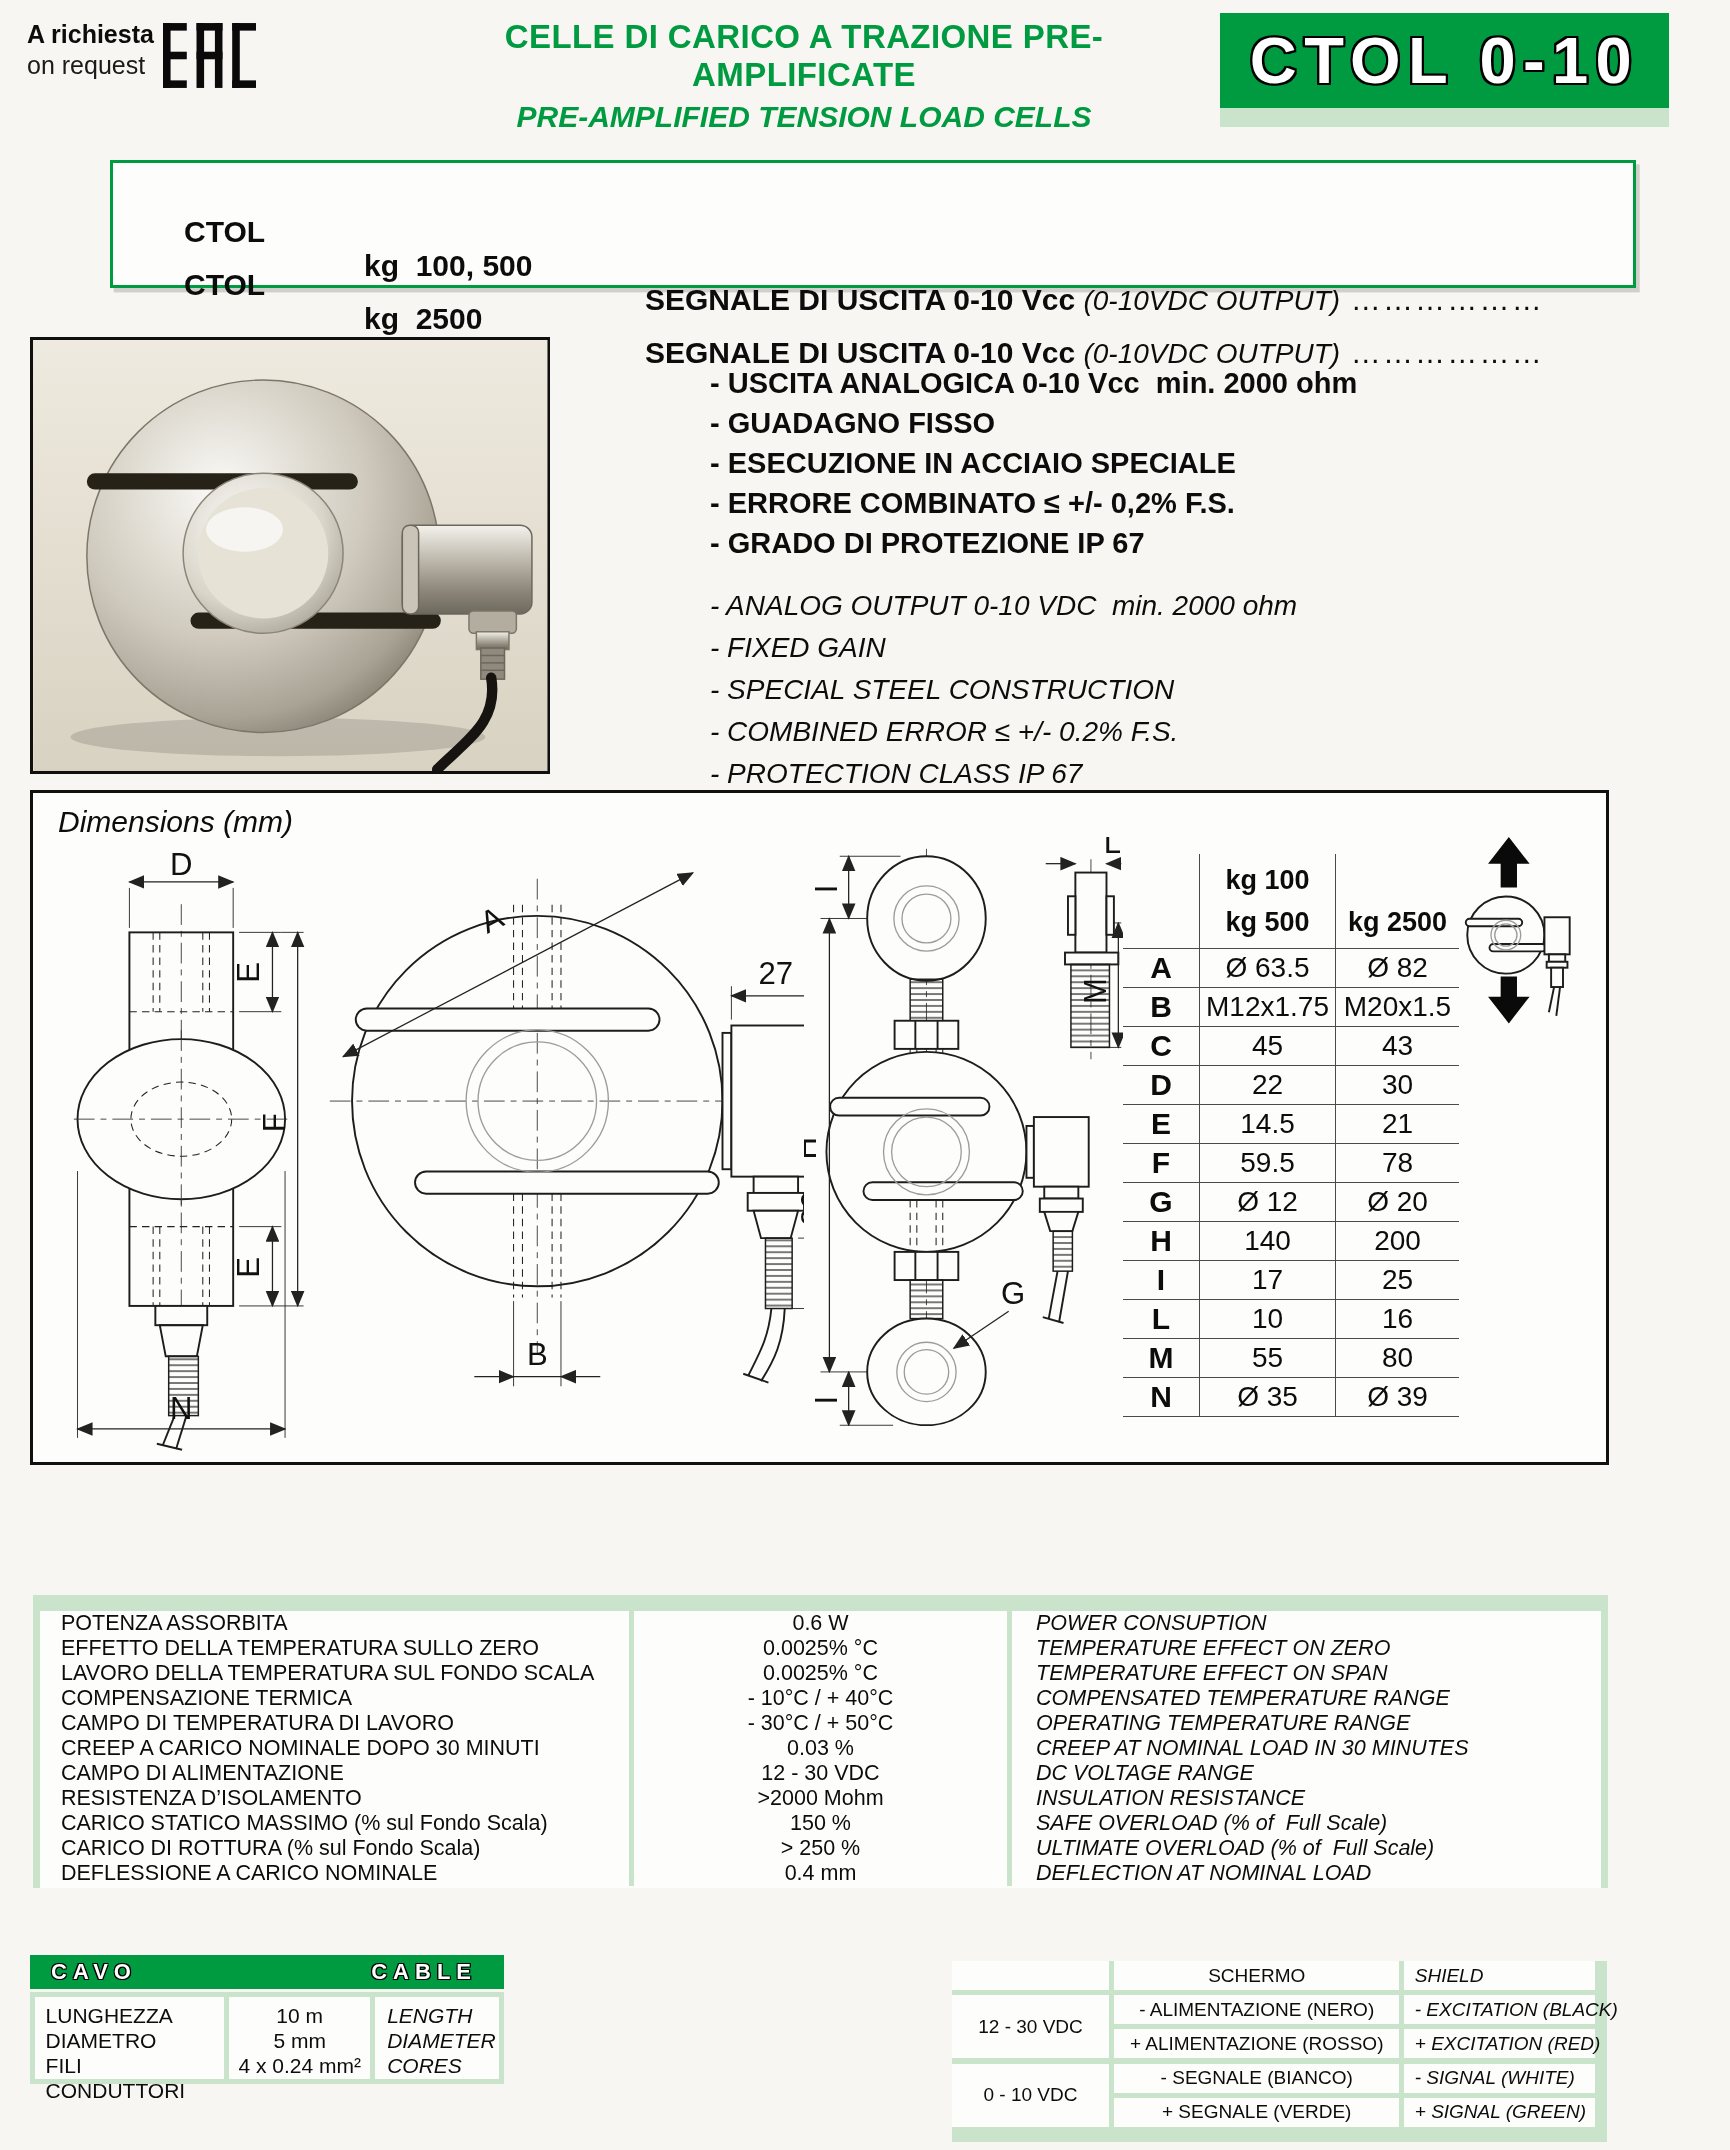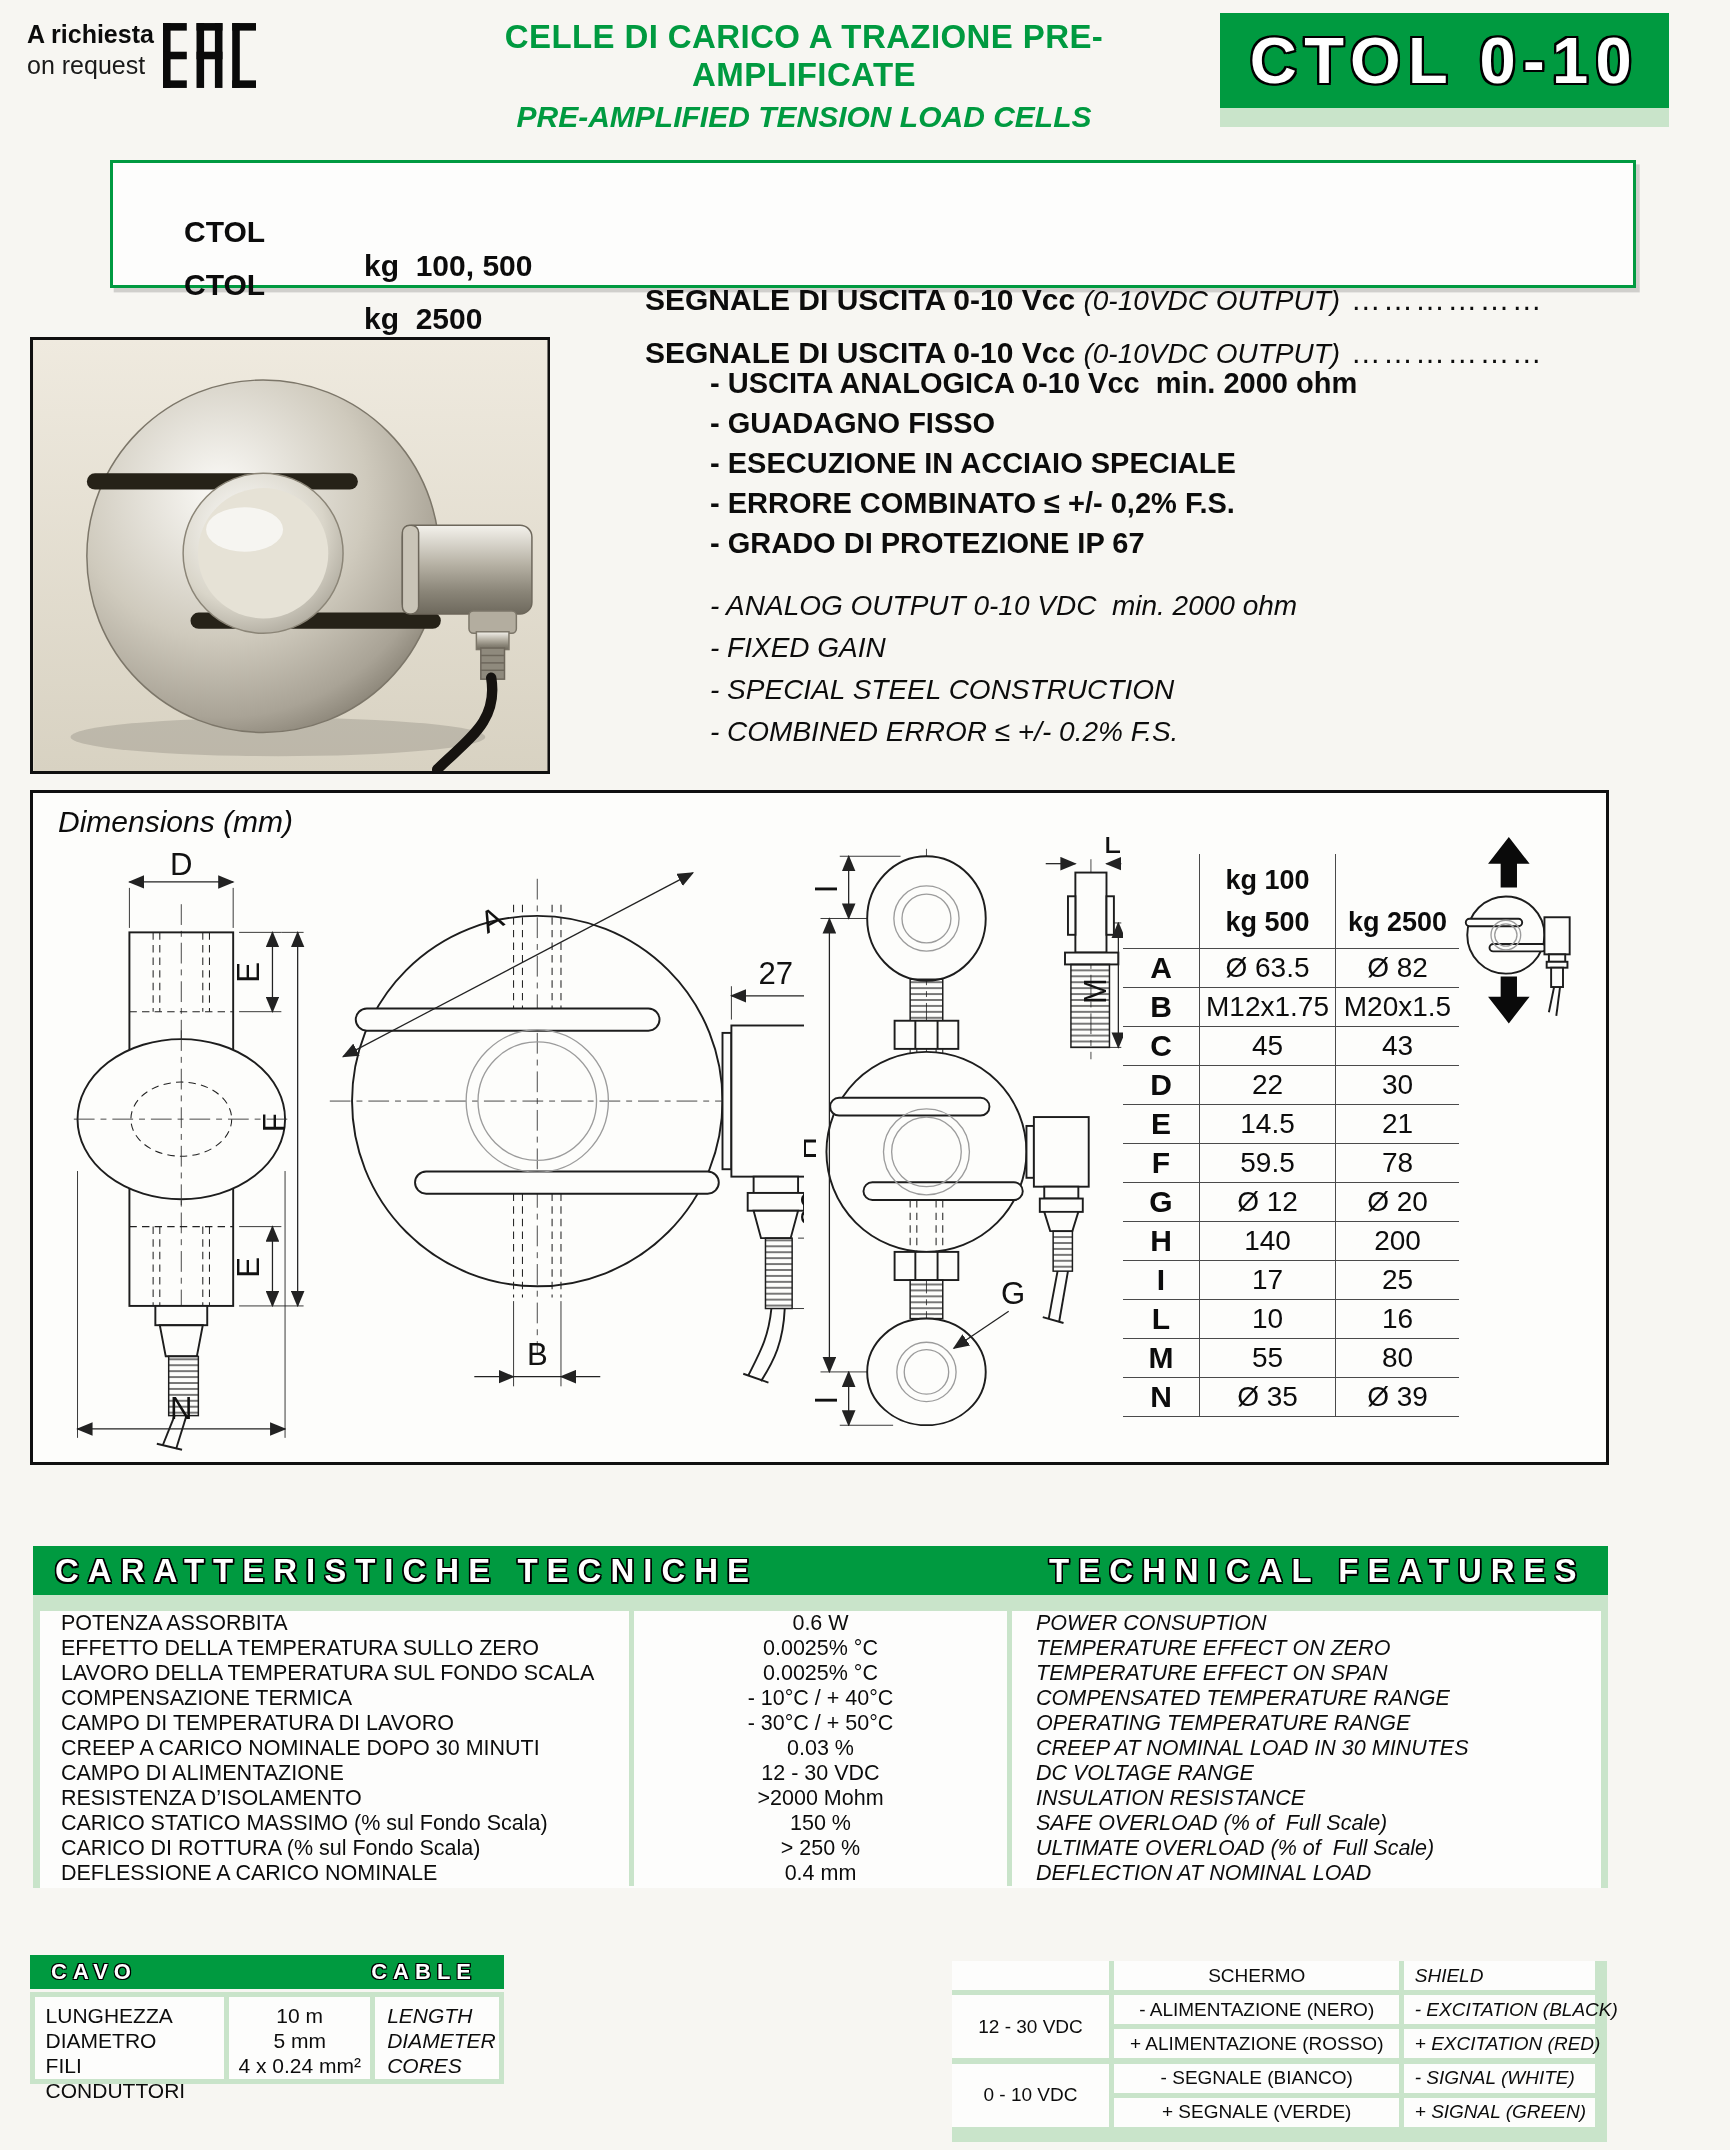--- a/index.html
+++ b/index.html
@@ -207,20 +207,21 @@
       <div>- GUADAGNO FISSO</div>
       <div>- ESECUZIONE IN ACCIAIO SPECIALE</div>
       <div>- ERRORE COMBINATO ≤ +/- 0,2% F.S.</div>
       <div>- GRADO DI PROTEZIONE IP 67</div>
     </div>
     <div class="feat-en">
       <div>- ANALOG OUTPUT 0-10 VDC  min. 2000 ohm</div>
       <div>- FIXED GAIN</div>
       <div>- SPECIAL STEEL CONSTRUCTION</div>
       <div>- COMBINED ERROR ≤ +/- 0.2% F.S.</div>
+      <div>- PROTECTION CLASS IP 67</div>
     </div>
   </div>
 
   <div class="abs dims-box" style="left:30px; top:790px; width:1579px; height:675px;">
     <div class="abs dims-title" style="left:25px; top:12px;">Dimensions (mm)</div>
 
     <svg class="abs" style="left:26px; top:59px;" width="252" height="601" viewBox="0 0 340 810">
       <line class="cl" x1="165" y1="70" x2="165" y2="660"></line>
       <line class="dim" x1="95" y1="40" x2="235" y2="40" marker-start="url(#arw)" marker-end="url(#arw)"></line>
       <line class="ext" x1="95" y1="48" x2="95" y2="102"></line>
@@ -435,24 +436,20 @@
       <div class="dt-cell dt-val">16</div>
       <div class="dt-cell dt-r dt-letter">M</div>
       <div class="dt-cell dt-r dt-val">55</div>
       <div class="dt-cell dt-val">80</div>
       <div class="dt-cell dt-r dt-letter">N</div>
       <div class="dt-cell dt-r dt-val">Ø 35</div>
       <div class="dt-cell dt-val">Ø 39</div>
     </div>
   </div>
 
-  <div class="abs band" style="left:33px; top:1546px; width:1575px; height:49px;">
-    <span class="band-title" style="margin-left:22px;">CARATTERISTICHE TECNICHE</span>
-    <span class="band-title abs" style="left:1016px;">TECHNICAL FEATURES</span>
-  </div>
   <div class="abs strip" style="left:33px; top:1595px; width:1575px; height:16.3px;"></div>
 
   <div class="abs tech-body" style="left:33px; top:1611px; width:1575px; height:277px;">
     <div class="t-it">POTENZA ASSORBITA</div>
     <div class="t-val">0.6 W</div>
     <div class="t-en">POWER CONSUPTION</div>
     <div class="t-it">EFFETTO DELLA TEMPERATURA SULLO ZERO</div>
     <div class="t-val">0.0025% °C</div>
     <div class="t-en">TEMPERATURE EFFECT ON ZERO</div>
     <div class="t-it">LAVORO DELLA TEMPERATURA SUL FONDO SCALA</div>

